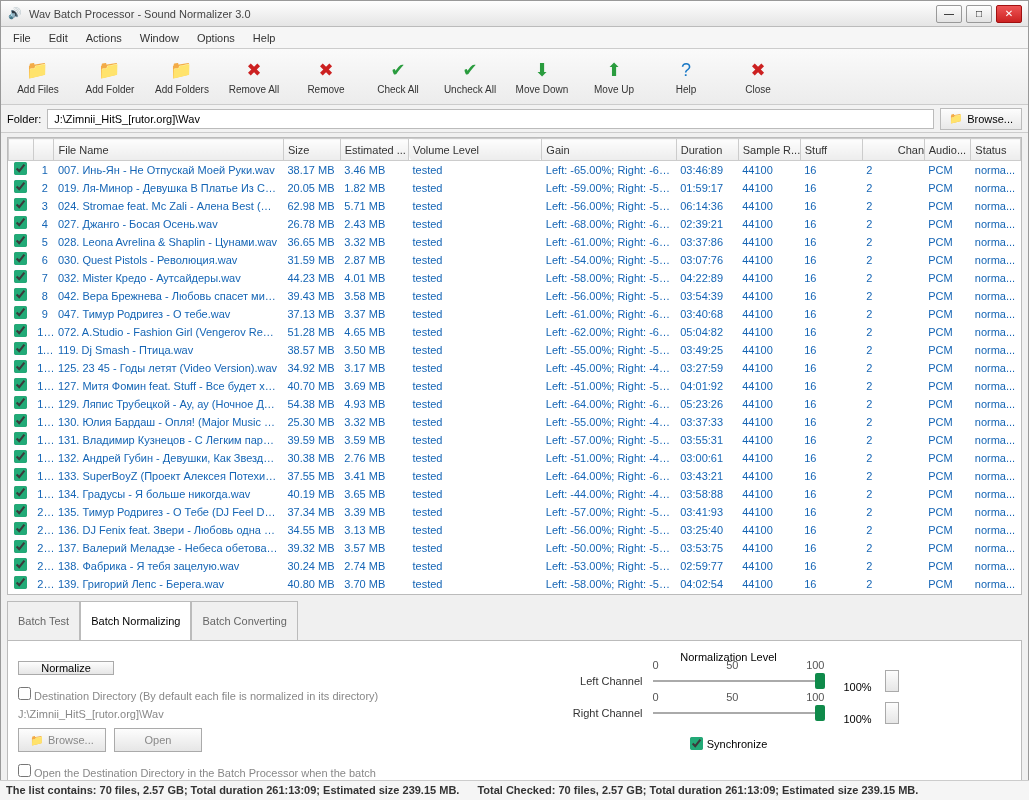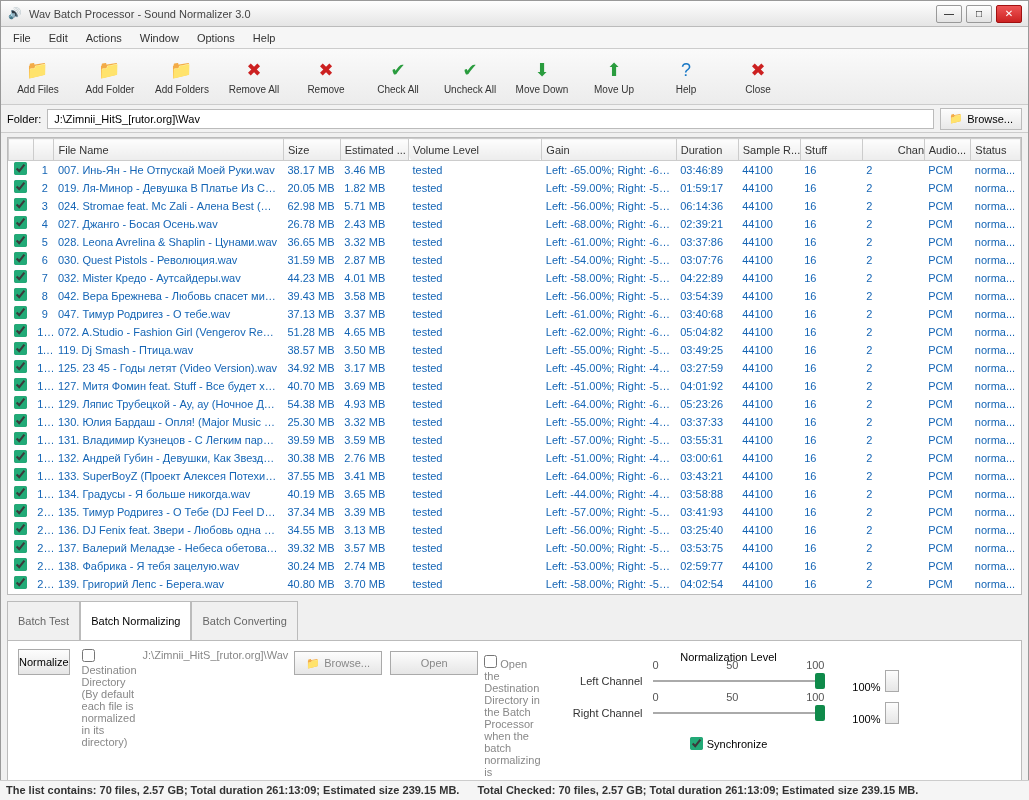--- a/index.html
+++ b/index.html
@@ -23,33 +23,33 @@
 table { width: 100%; border-collapse: collapse; table-layout: fixed; }
 th { background: linear-gradient(#fdfdfd,#ececec); border: 1px solid #ccc; padding: 3px 4px; text-align: left; font-weight: normal; color: #333; height: 22px; white-space: nowrap; overflow: hidden; }
 td { padding: 1px 4px; border-bottom: 1px solid #fff; color: #1565b5; white-space: nowrap; overflow: hidden; text-overflow: ellipsis; height: 16px; }
 td.checkcell { text-align: center; }
 td.num { color: #1565b5; text-align: right; padding-right: 6px; }
 .bottom-tabs { margin: 6px 6px 0 6px; }
 .tabstrip { display: flex; gap: 0; }
 .tab { background: #f0f0f0; border: 1px solid #bbb; border-bottom: none; padding: 13px 10px; color: #666; }
 .tab.active { background: #fff; color: #000; }
 .tabpanel { background: #fff; border: 1px solid #bbb; height: 156px; padding: 8px 10px; display: flex; gap: 20px; }
-.leftpanel { width: 408px; display: flex; flex-direction: row; gap: 6px; }
+.leftpanel { width: 408px; display: flex; flex-direction: column; gap: 6px; margin-top: 12px; }
 .normbtn { width: 96px; height: 26px; background: linear-gradient(#fdfdfd,#e6e6e6); border: 1px solid #aaa; }
 .graytext { color: #888; }
 .smallbtn { width: 88px; height: 24px; background: linear-gradient(#fdfdfd,#e6e6e6); border: 1px solid #aaa; display: inline-flex; align-items: center; justify-content: center; gap: 4px; color: #888; }
 .rightpanel { flex: 1; display: flex; flex-direction: column; align-items: center; gap: 4px; padding-top: 2px; }
 .sliderrow { display: flex; align-items: center; gap: 10px; height: 28px; }
 .sliderrow .lbl { width: 84px; text-align: right; color: #333; }
 .slider { width: 172px; height: 20px; position: relative; }
 .slidertrack { position: absolute; top: 9px; left: 0; right: 0; height: 2px; background: #aaa; }
 .sliderhandle { position: absolute; top: 2px; right: 0; width: 10px; height: 16px; background: #0f8a4a; border-radius: 2px; }
 .sliderticks { position: absolute; top: -12px; left: 0; right: 0; display: flex; justify-content: space-between; color: #555; font-size: 10px; }
 .slide-percent-box { display: flex; align-items: center; gap: 4px; }
-.percentval { width: 46px; text-align: right; margin-top: 12px; }
+.percentval { width: 46px; text-align: center; margin-top: 12px; }
 .spinner { width: 14px; height: 22px; border: 1px solid #aaa; background: linear-gradient(#fdfdfd,#e6e6e6); }
 .syncrow { margin-top: 6px; display: flex; align-items: center; gap: 4px; }
 .syncrow input { accent-color: #2a7; }
 .statusbar { position: absolute; bottom: 0; left: 0; right: 0; height: 20px; background: #f5f5f5; border-top: 1px solid #ccc; padding: 3px 6px; color: #333; display: flex; gap: 18px; white-space: nowrap; }
 .statusbar b { font-weight: bold; }
 .chk { accent-color: #2a7; }
 </style>
 </head>
 <body>
 

